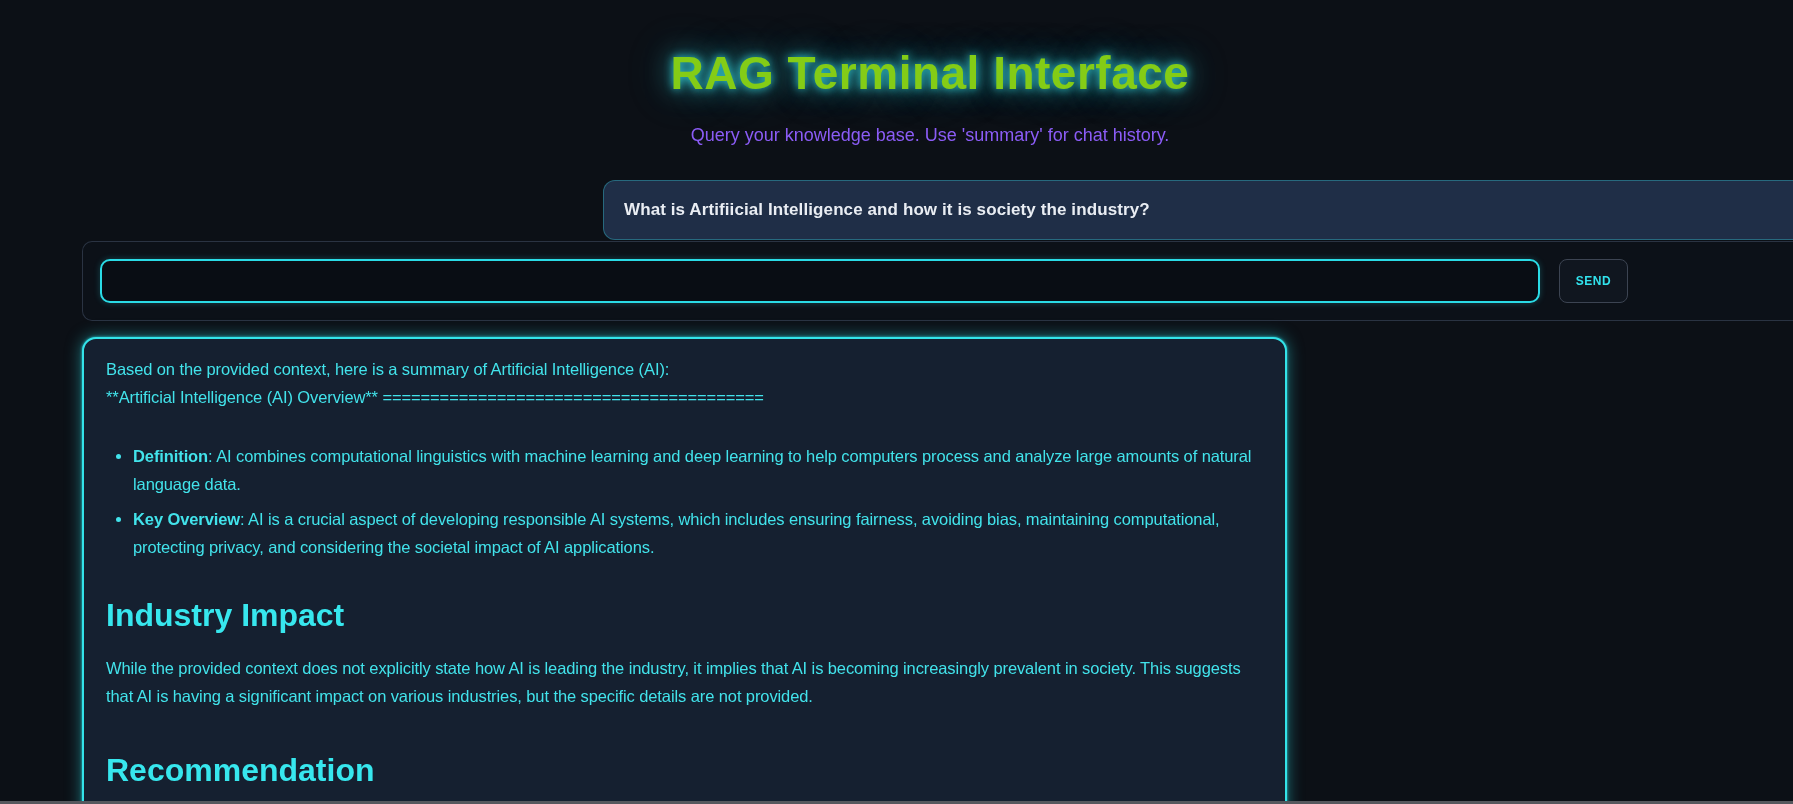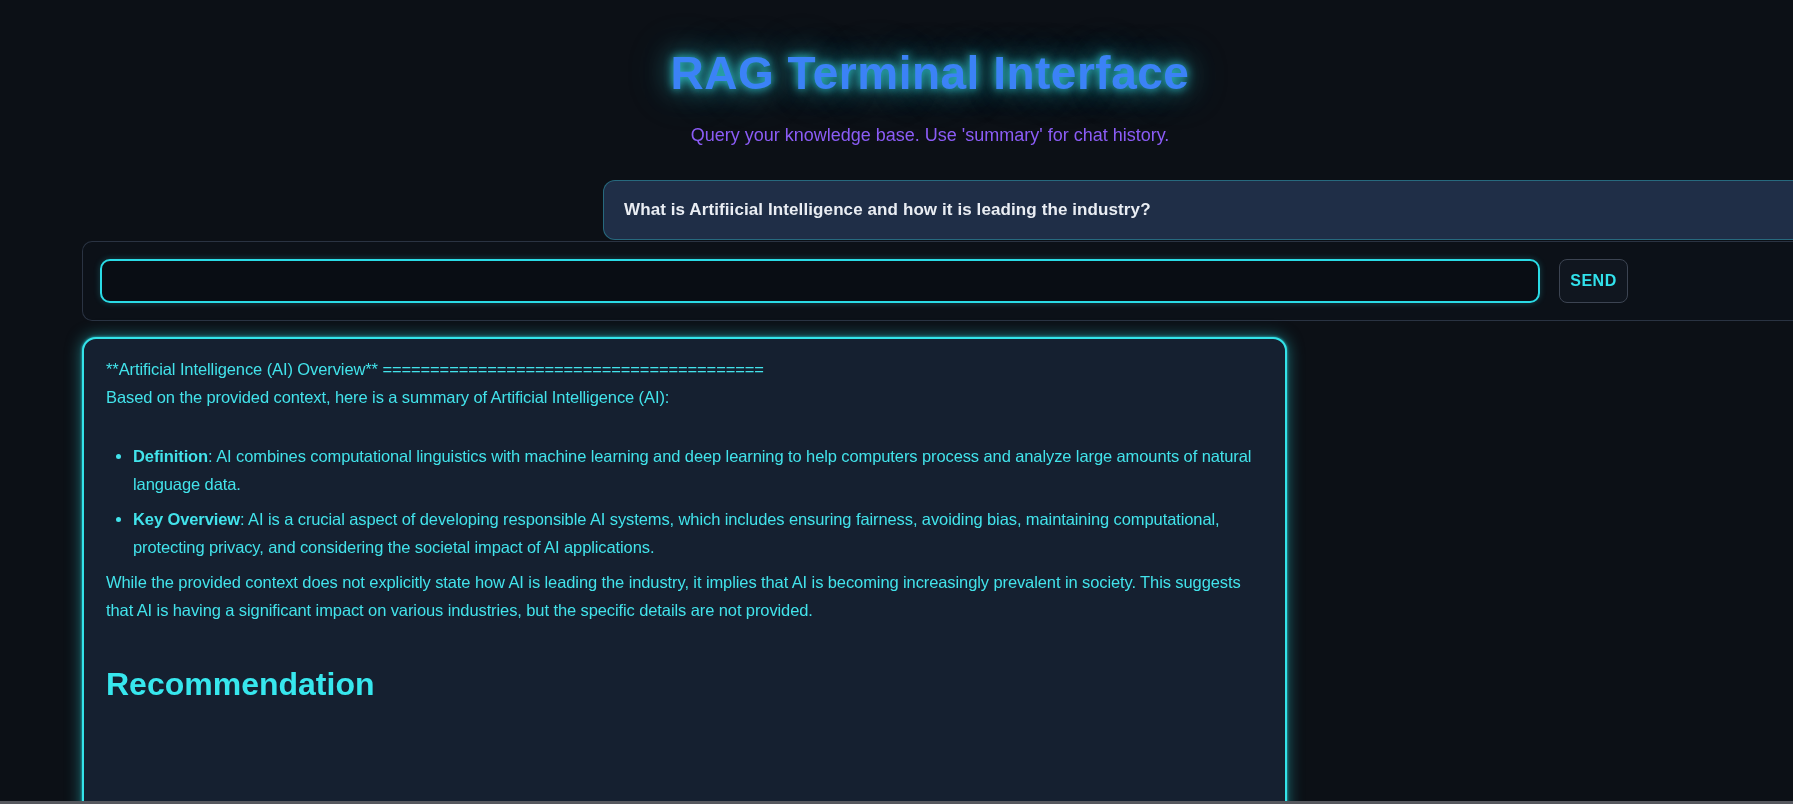--- a/index.html
+++ b/index.html
@@ -4,21 +4,21 @@
 <style>
   html,body{margin:0;padding:0;background:#0c1016;}
   .stage{
     position:relative;width:1793px;height:804px;overflow:hidden;
     background:#0c1016;font-family:"Liberation Sans",sans-serif;
   }
 
   
   .hero{position:absolute;left:930px;top:46px;transform:translateX(-50%);
         text-align:center;white-space:nowrap;}
-  .title{margin:0;font-size:46px;font-weight:bold;color:#3b82f6;letter-spacing:.5px;
+  .title{margin:0;font-size:46px;font-weight:bold;color:#84cc16;letter-spacing:.5px;
          text-shadow:0 0 10px rgba(56,232,240,.9),0 0 26px rgba(56,232,240,.55),0 0 46px rgba(56,232,240,.35);}
   .subtitle{margin:25px 0 0;font-size:18px;color:#8b5cf6;}
 
   
   .user-bubble{
     position:absolute;left:603px;right:-12px;top:180px;height:60px;box-sizing:border-box;
     background:#1f2e47;border:1px solid rgba(56,214,230,.35);border-right:none;
     border-radius:12px 0 0 12px;display:flex;align-items:center;padding-left:20px;
     color:#e9edf3;font-size:17px;font-weight:600;letter-spacing:.1px;
   }
@@ -30,21 +30,21 @@
   }
   .query-input{
     position:absolute;left:17px;top:17px;width:1440px;height:44px;box-sizing:border-box;
     background:#090d14;border:2px solid #2adbe6;border-radius:10px;
     color:#cfeef2;font-size:17px;padding:0 14px;outline:none;
     box-shadow:0 0 6px rgba(42,219,230,.25);font-family:inherit;
   }
   .send-btn{
     position:absolute;left:1476px;top:17px;width:69px;height:44px;box-sizing:border-box;
     background:#10161f;border:1px solid #3c4452;border-radius:8px;
-    color:#31e2ec;font-size:16px;font-weight:600;letter-spacing:.5px;cursor:pointer;
+    color:#31e2ec;font-size:12px;font-weight:600;letter-spacing:.5px;cursor:pointer;
     font-family:inherit;
   }
 
   
   .response-panel{
     position:absolute;left:82px;top:337px;width:1205px;bottom:-40px;box-sizing:border-box;
     background:#152030;border:2px solid #33e3e9;border-radius:14px;
     box-shadow:0 0 16px rgba(45,224,232,.5),0 0 3px rgba(45,224,232,.8);
     padding:16px 22px;color:#42e3eb;font-size:16.5px;line-height:28px;letter-spacing:-.1px;
   }
@@ -64,37 +64,38 @@
 <body>
 
 <div class="stage">
 
   <header class="hero">
     <h1 class="title">RAG Terminal Interface</h1>
     <p class="subtitle">Query your knowledge base. Use 'summary' for chat history.</p>
   </header>
 
   <div class="user-bubble">
-    <span>What is Artifiicial Intelligence and how it is leading the industry?</span>
+    <span>What is Artifiicial Intelligence and how it is society the industry?</span>
   </div>
 
   <div class="composer">
     <input type="text" class="query-input" value="" style="">
     <button class="send-btn">SEND</button>
   </div>
 
   <section class="response-panel">
+    <div class="md-line">Based on the provided context, here is a summary of Artificial Intelligence (AI):</div>
     <div class="md-line">**Artificial Intelligence (AI) Overview** ========================================</div>
-    <div class="md-line">Based on the provided context, here is a summary of Artificial Intelligence (AI):</div>
 
     <ul class="md-list">
       <li><span class="md-term">Definition</span><span>: AI combines computational linguistics with machine learning and deep learning to help computers process and analyze large amounts of natural language data.</span></li>
       <li><span class="md-term">Key Overview</span><span>: AI is a crucial aspect of developing responsible AI systems, which includes ensuring fairness, avoiding bias, maintaining computational, protecting privacy, and considering the societal impact of AI applications.</span></li>
     </ul>
 
+    <h2 class="md-h2">Industry Impact</h2>
     <p class="md-para">While the provided context does not explicitly state how AI is leading the industry, it implies that AI is becoming increasingly prevalent in society. This suggests that AI is having a significant impact on various industries, but the specific details are not provided.</p>
 
     <h2 class="md-h2 reco">Recommendation</h2>
   </section>
 
   <div class="h-scrollbar"></div>
 
 </div>
 
 </body></html>

